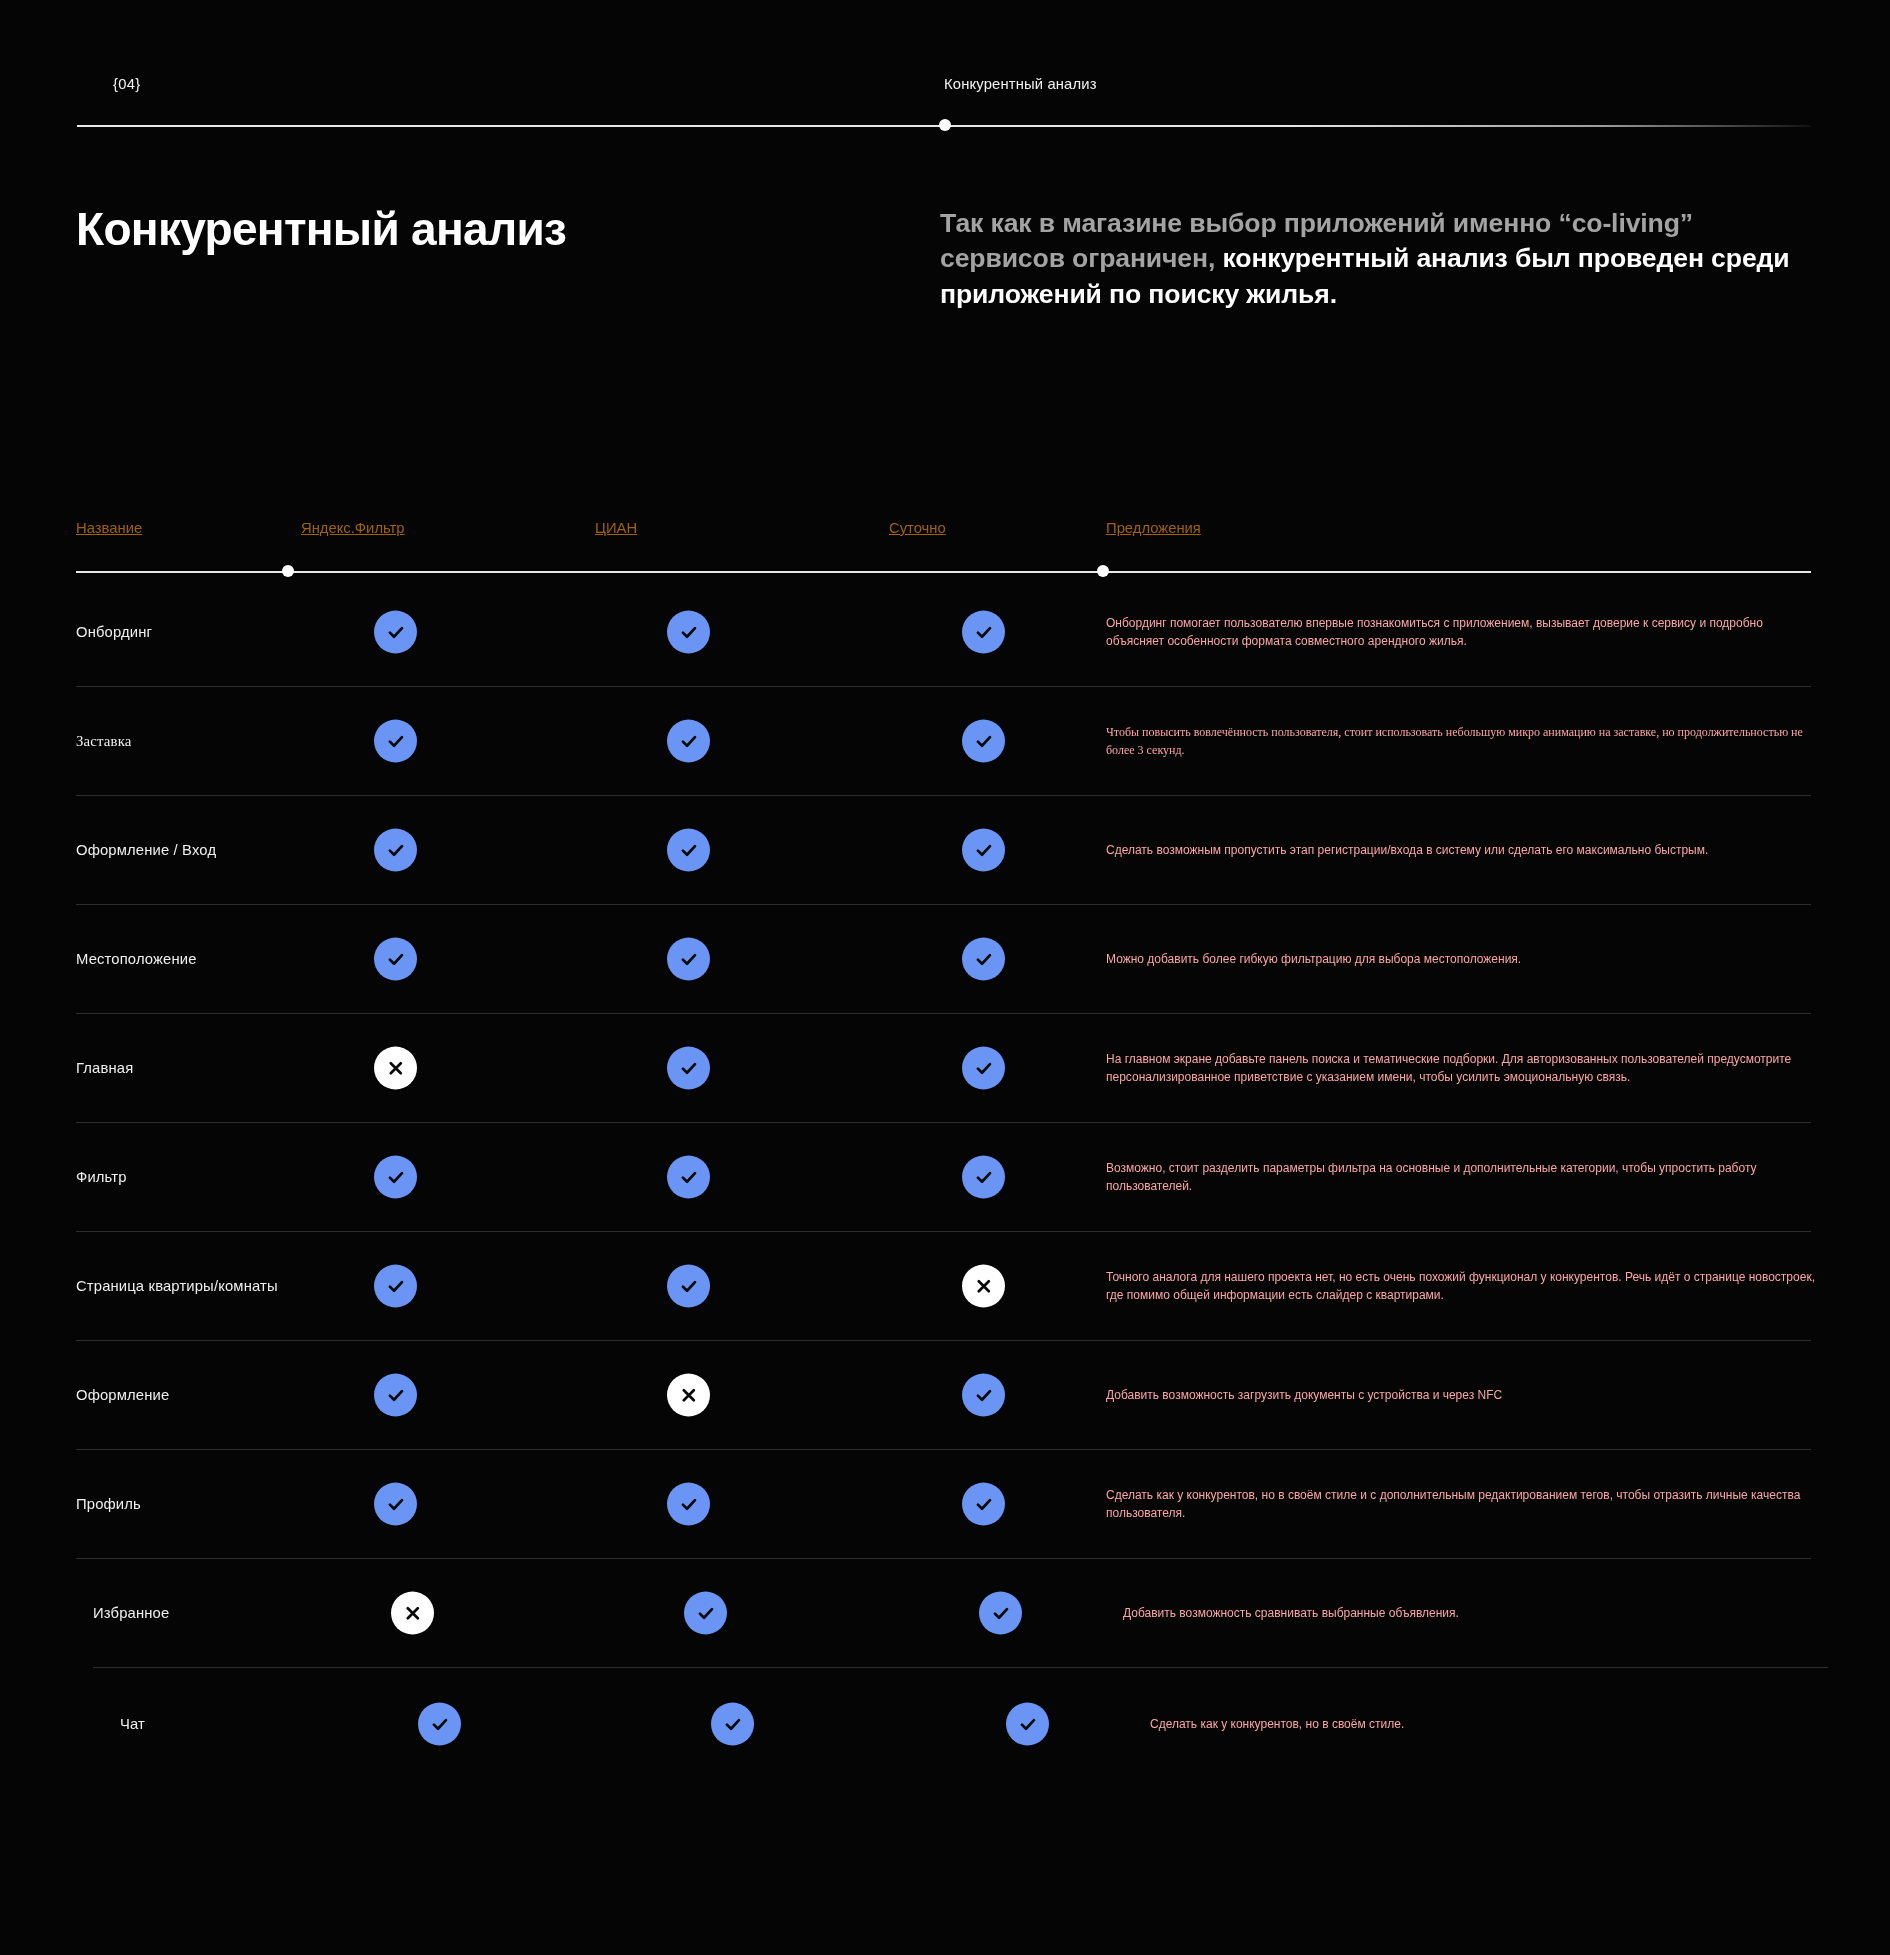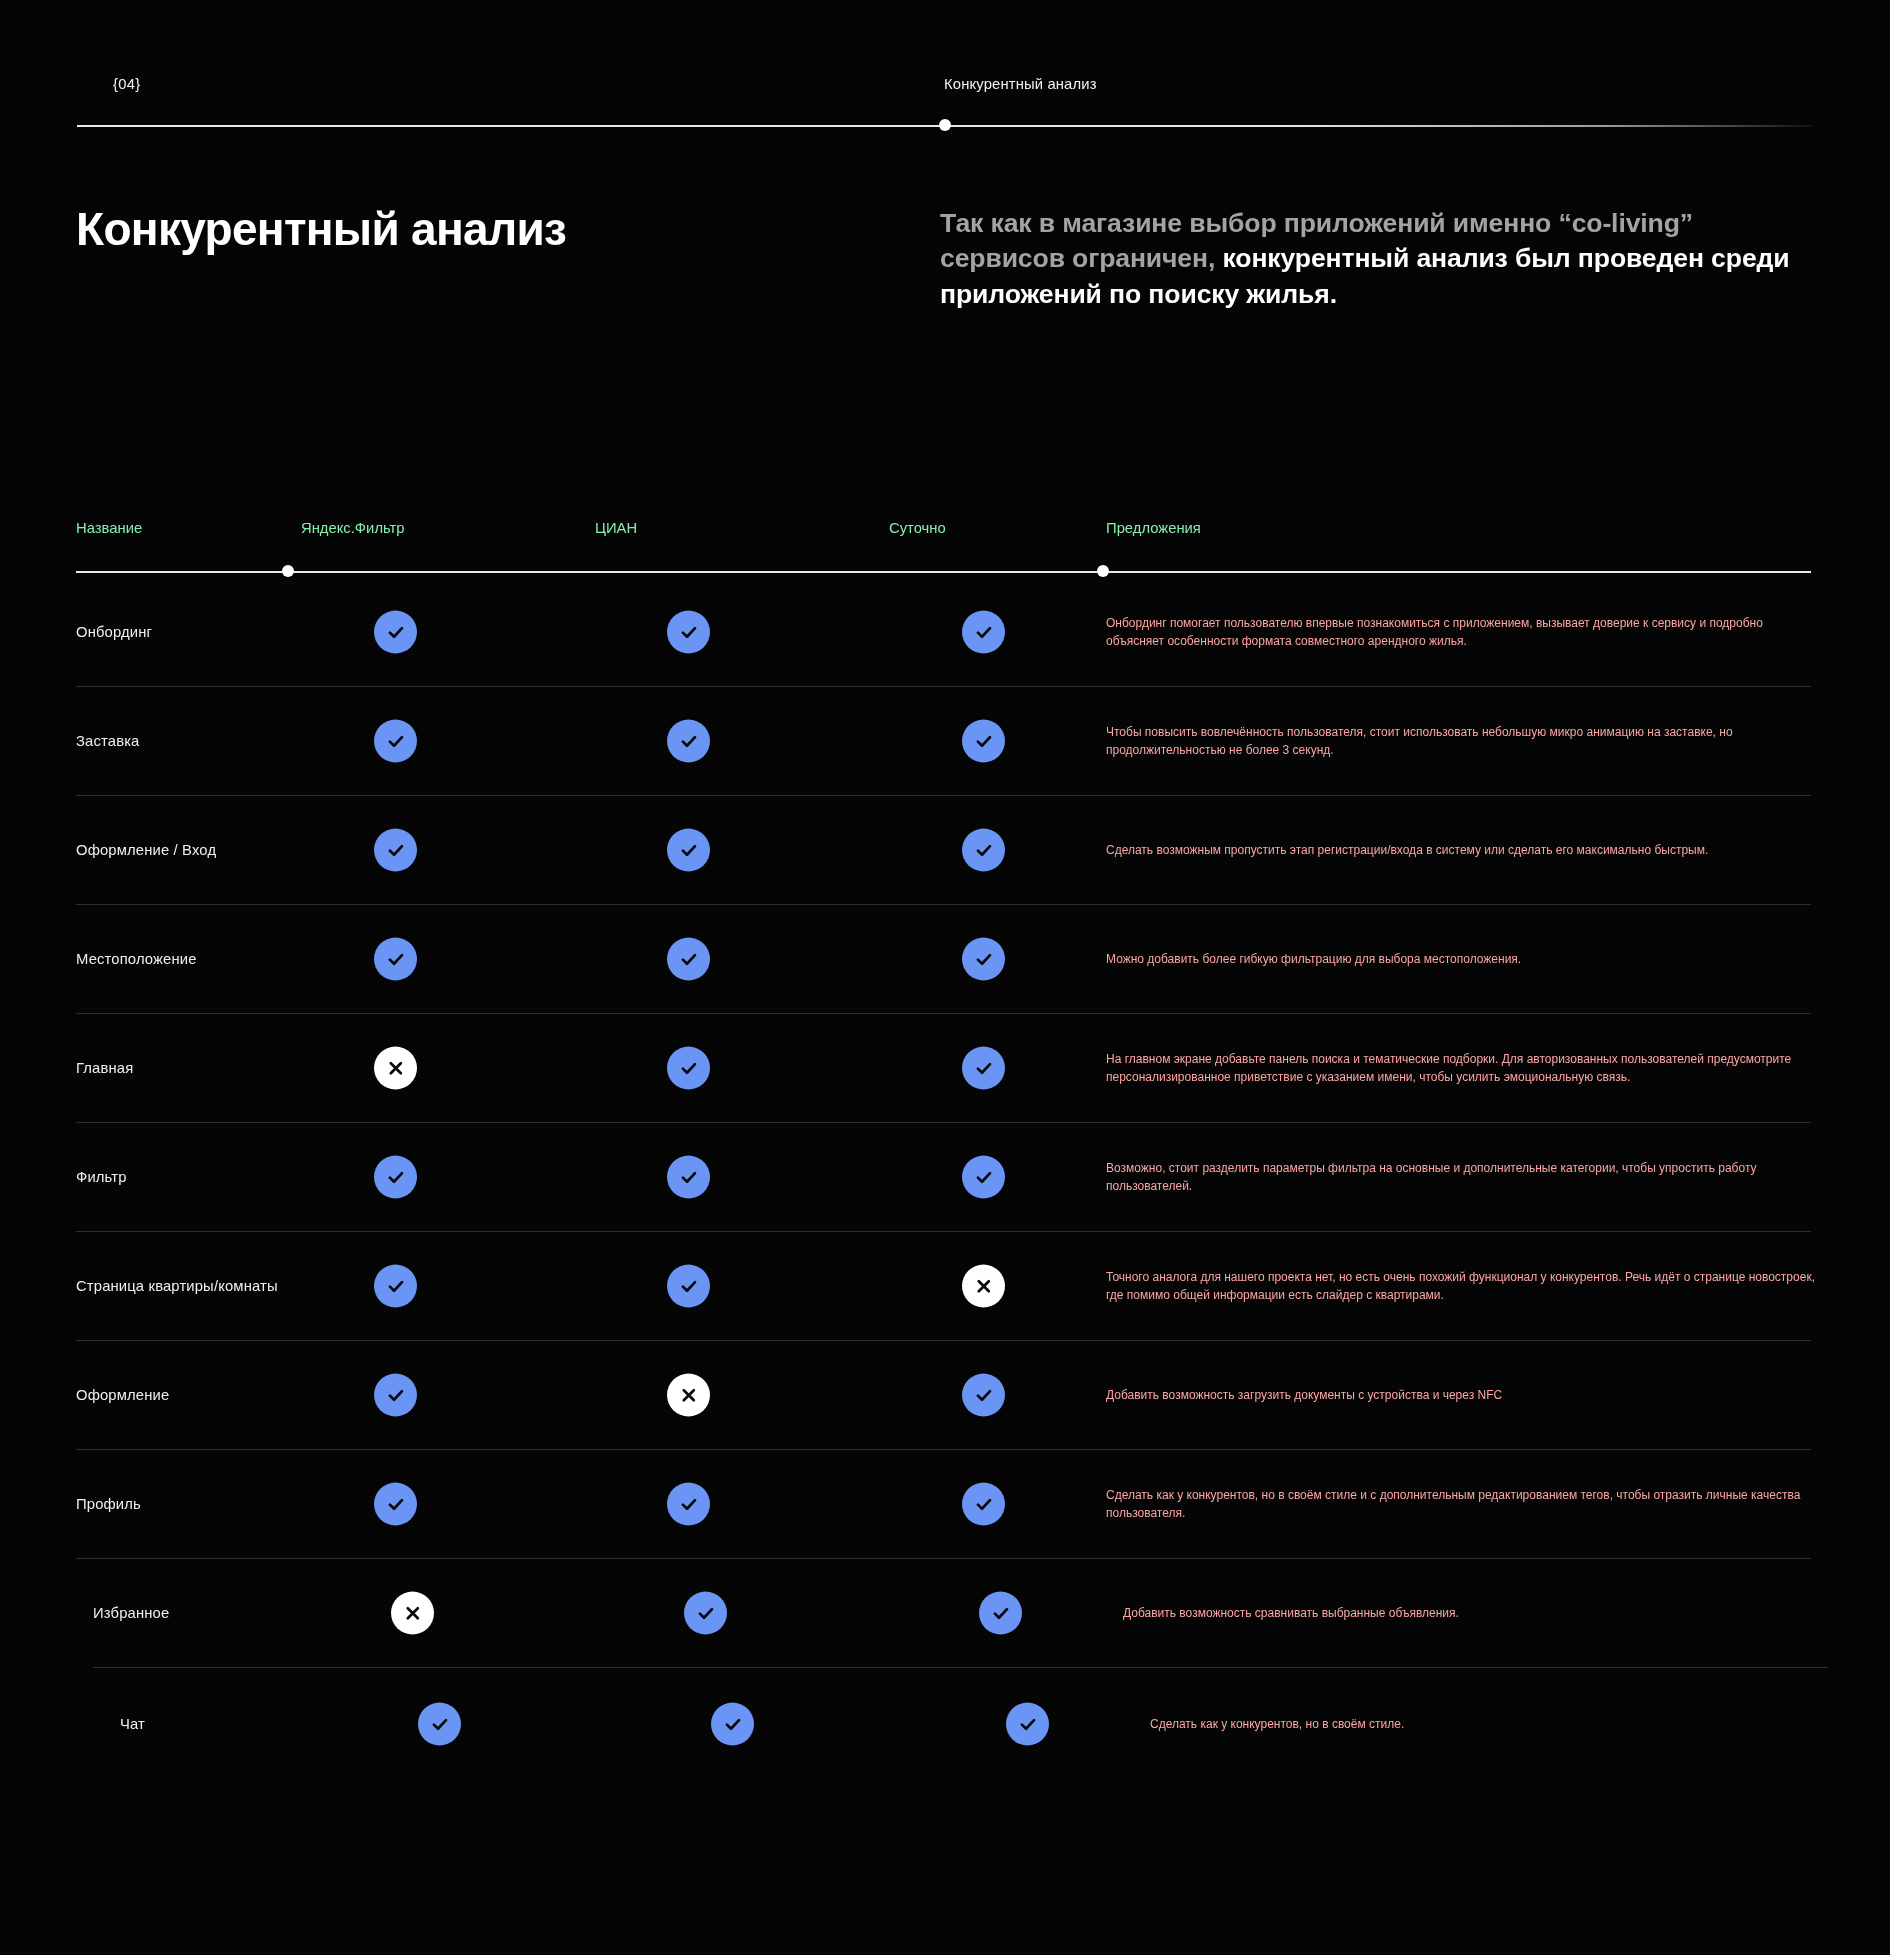--- a/index.html
+++ b/index.html
@@ -43,21 +43,21 @@
     font-size:26.6px; font-weight:700; line-height:1.33; letter-spacing:-.005em;
   }
   .hero-copy .muted { color:#a3a3a3; }
   .hero-copy .bright { color:#ffffff; }
 
   
   .table { position:absolute; left:76px; top:520px; width:1735px; }
 
   .thead { position:relative; height:58px; }
   .th {
-    position:absolute; top:0; font-size:14.8px; color:#86efac; white-space:nowrap;
+    position:absolute; top:0; font-size:14.8px; color:#a16207; white-space:nowrap;text-decoration:underline;
   }
   .thead-rule {
     position:absolute; left:0; top:51px; width:1735px; height:1.8px; background:#e9e9e9;
   }
   .thead-dot {
     position:absolute; top:45px; width:12.4px; height:12.4px; border-radius:50%; background:#ffffff;
   }
 
   .row {
     position:relative; width:1735px;
@@ -127,21 +127,21 @@
               <path d="M10 20.5 L17 27.5 L30.5 13" fill="none" stroke="#0a0a0a" stroke-width="4.6" stroke-linecap="round" stroke-linejoin="round"></path>
             </svg>
           </div>
           <div class="mark c2 yes">
             <svg width="23.6" height="23.6" viewBox="0 0 40 40" aria-hidden="true">
               <path d="M10 20.5 L17 27.5 L30.5 13" fill="none" stroke="#0a0a0a" stroke-width="4.6" stroke-linecap="round" stroke-linejoin="round"></path>
             </svg>
           </div>
           <div class="row-desc">Онбординг помогает пользователю впервые познакомиться с приложением, вызывает доверие к сервису и подробно объясняет особенности формата совместного арендного жилья.</div>
         </div>
-        <div class="row" style="height: 109px;">
+        <div class="row" style="height: 109px; font-family: Liberation Serif, serif;">
           <div class="row-label">Заставка</div>
           <div class="mark c0 yes">
             <svg width="23.6" height="23.6" viewBox="0 0 40 40" aria-hidden="true">
               <path d="M10 20.5 L17 27.5 L30.5 13" fill="none" stroke="#0a0a0a" stroke-width="4.6" stroke-linecap="round" stroke-linejoin="round"></path>
             </svg>
           </div>
           <div class="mark c1 yes">
             <svg width="23.6" height="23.6" viewBox="0 0 40 40" aria-hidden="true">
               <path d="M10 20.5 L17 27.5 L30.5 13" fill="none" stroke="#0a0a0a" stroke-width="4.6" stroke-linecap="round" stroke-linejoin="round"></path>
             </svg>

